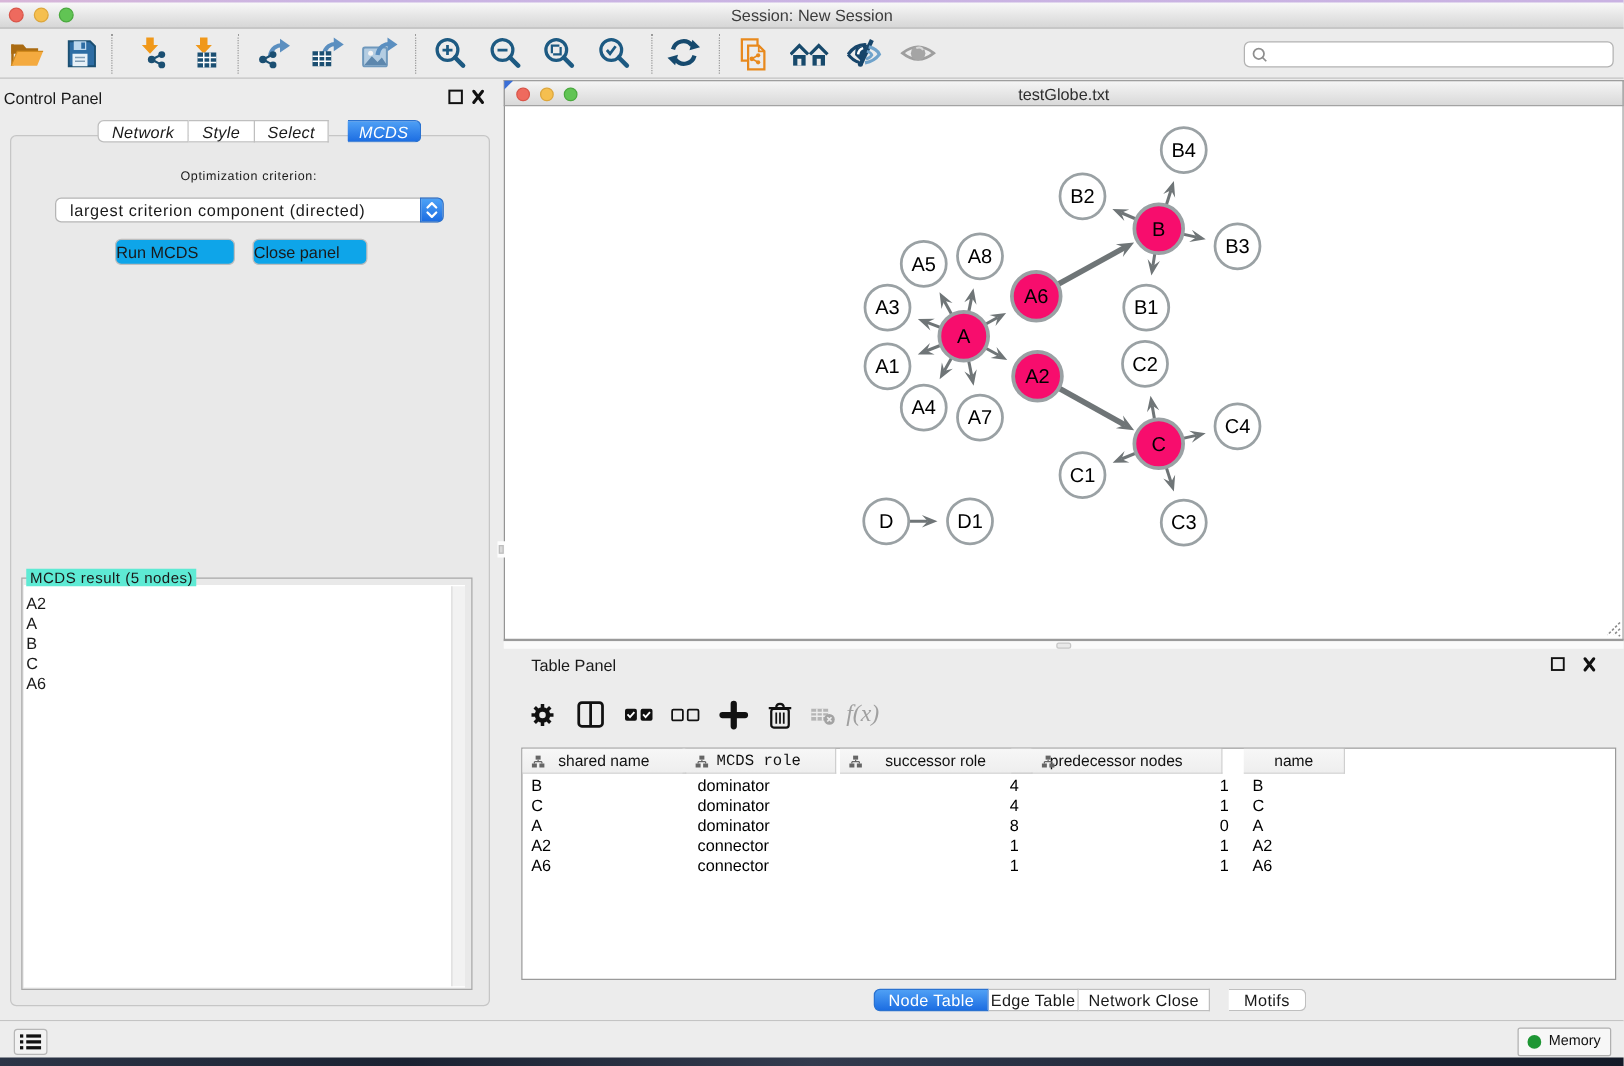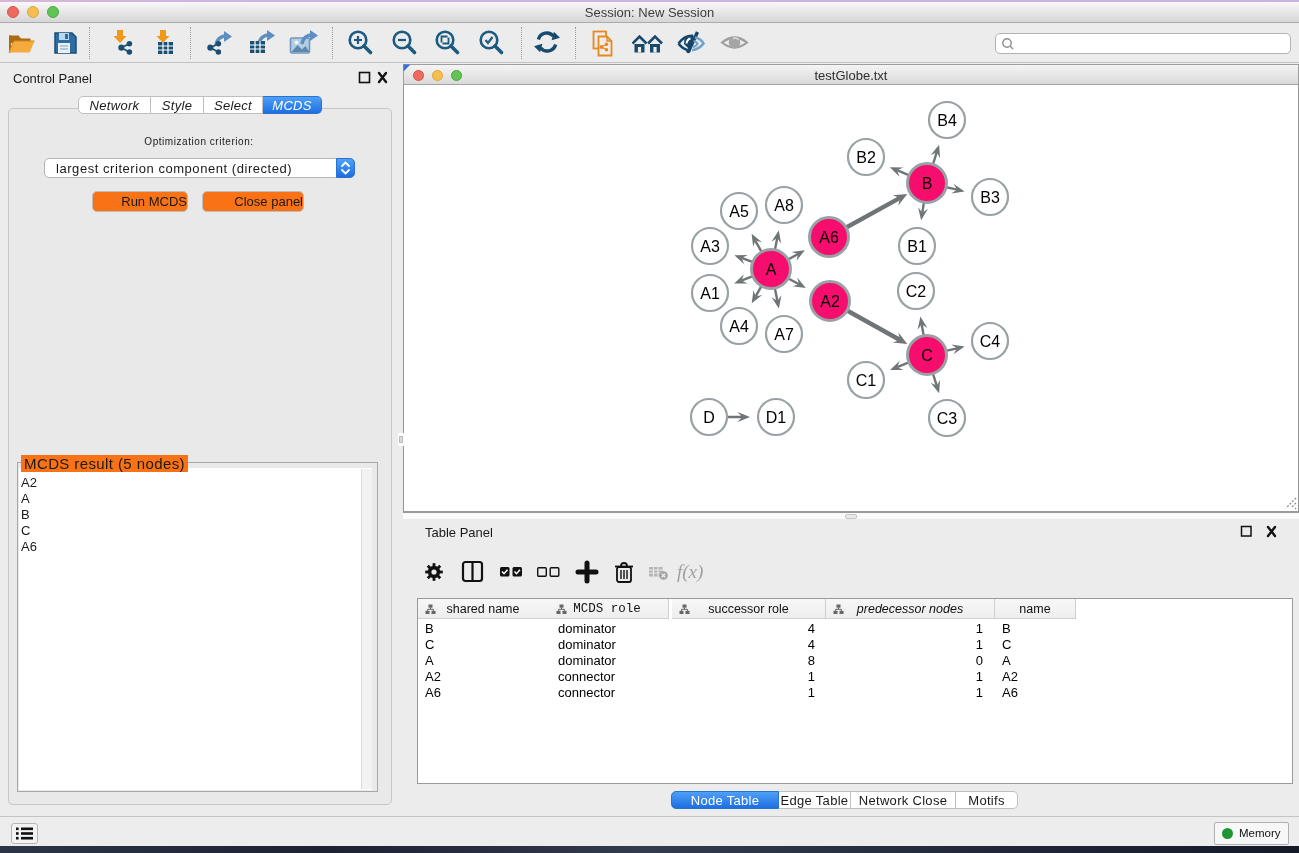--- a/index.html
+++ b/index.html
@@ -6,35 +6,35 @@
  font-family:"Liberation Sans",sans-serif;font-size:13px;color:#1a1a1a;-webkit-font-smoothing:antialiased;}
 .abs{position:absolute;}
 #purple{left:0;top:0;width:1299px;height:3px;background:linear-gradient(to right,#d8b6d8,#cab4e3 20%,#c9b2e2);}
 #titlebar{left:0;top:2px;width:1299px;height:20px;background:linear-gradient(#f8f8f8,#d6d6d6);border-bottom:1px solid #ababab;}
 #title{left:0;top:5px;width:1299px;text-align:center;font-size:13px;color:#3c3c3c;}
 .tl{border-radius:50%;width:12px;height:12px;box-sizing:border-box;}
 #toolbar{left:0;top:23px;width:1299px;height:39px;background:#ececec;border-bottom:1px solid #c2c2c2;}
 .sep{width:0;border-left:1px dotted #9a9a9a;height:32px;top:27px;}
 #search{left:995px;top:33px;width:294px;height:19px;background:#fff;border:1px solid #b2b2b2;border-radius:5px;}
 
-#cp-title{left:13px;top:71px;font-size:13px;}
+#cp-title{left:3px;top:71px;font-size:13px;}
 #cp-box{left:8px;top:108px;width:382px;height:695px;background:#e9e9e9;border:1px solid #c6c6c6;border-radius:5px;}
 .tabrow{height:18px;box-sizing:border-box;display:flex;}
 .tab{background:#fff;border:1px solid #bfbfbf;border-left:none;color:#1a1a1a;font-size:13px;letter-spacing:0.3px;text-align:center;line-height:17px;box-sizing:border-box;}
 .tab.first{border-left:1px solid #bfbfbf;border-radius:5px 0 0 5px;}
-.tab.last{border-radius:0 5px 5px 0;}
+.tab.last{border-radius:0 5px 5px 0;margin-left:15px;}
 .tab.sel{background:linear-gradient(#4fa0f5,#1d6ee2);color:#fff;border-color:#2a72d0;}
 #opt-label{left:8px;top:136px;width:382px;text-align:center;font-size:10px;letter-spacing:0.55px;}
 #dd{left:44px;top:158px;width:311px;height:20px;background:#fff;border:1px solid #b5b5b5;border-radius:5px;box-sizing:border-box;}
 #dd-text{left:56px;top:161px;font-size:13px;letter-spacing:0.55px;}
 #dd-btn{left:336px;top:158px;width:19px;height:20px;background:linear-gradient(#4da2f6,#1c6de2);border-radius:0 5px 5px 0;border:1px solid #2a72d0;box-sizing:border-box;}
-.btn{background:#f97316;border:1px solid #bdbdbd;border-radius:5px;font-size:13px;text-align:right;box-sizing:border-box;}
+.btn{background:#0ea5e9;border:1px solid #bdbdbd;border-radius:5px;font-size:13px;text-align:left;box-sizing:border-box;}
 
 #fs{left:17px;top:462px;width:361px;height:330px;border:1px solid #a8a8a8;box-sizing:border-box;}
-#fs-label{left:21px;top:455px;background:#f97316;padding:0 3px;font-size:15px;letter-spacing:0.4px;}
+#fs-label{left:21px;top:455px;background:#5eead4;padding:0 3px;font-size:12px;letter-spacing:0.4px;}
 #fs-white{left:19px;top:468px;width:353px;height:322px;background:#fff;}
 #fs-scroll{left:361px;top:469px;width:10px;height:320px;background:#f2f2f2;border-left:1px solid #dcdcdc;}
 #fs-list{left:21px;top:475px;font-size:13px;line-height:16px;}
 
 #win{left:403px;top:64px;width:896px;height:449px;background:#fff;border:1px solid #949494;border-bottom:2px solid #9a9a9a;box-sizing:border-box;}
 #win-tb{left:403px;top:64px;width:896px;height:21px;background:linear-gradient(#f5f5f5,#d9d9d9);border:1px solid #9e9e9e;border-bottom:1px solid #a3a3a3;box-sizing:border-box;}
 #win-title{left:403px;top:68px;width:896px;text-align:center;font-size:13px;color:#2e2e2e;}
 
 #tp-title{left:425px;top:525px;font-size:13px;}
 #tbl{left:417px;top:598px;width:876px;height:186px;background:#fff;border:1px solid #9a9a9a;box-sizing:border-box;}
@@ -206,21 +206,21 @@
 </div>
 <div id="opt-label" class="abs">Optimization criterion:</div>
 <div id="dd" class="abs"></div>
 <div id="dd-text" class="abs">largest criterion component (directed)</div>
 <div id="dd-btn" class="abs"></div>
 <svg class="abs" style="left:339px;top:161px" width="13" height="14">
     <path d="M3 5 L6.5 1.5 L10 5" fill="none" stroke="#fff" stroke-width="1.8" stroke-linecap="round" stroke-linejoin="round"></path>
     <path d="M3 9 L6.5 12.5 L10 9" fill="none" stroke="#fff" stroke-width="1.8" stroke-linecap="round" stroke-linejoin="round"></path>
   </svg>
 <div class="abs btn" style="left:92px;top:191px;width:96px;height:21px;line-height:19px;">Run MCDS</div>
-<div class="abs btn" style="left:202px;top:191px;width:102px;height:21px;line-height:19px;">Close panel</div>
+<div class="abs btn" style="left:202px;top:191px;width:92px;height:21px;line-height:19px;">Close panel</div>
 <div id="fs" class="abs"></div>
 <div id="fs-white" class="abs"></div>
 <div id="fs-scroll" class="abs"></div>
 <div id="fs-label" class="abs">MCDS result (5 nodes)</div>
 <div id="fs-list" class="abs">A2<br>A<br>B<br>C<br>A6</div>
 
 <div id="win" class="abs"></div>
 <div id="win-tb" class="abs"></div>
 <svg class="abs" style="left:403px;top:64px" width="8" height="8">
     <path d="M0.5 0.5 L7.5 0.5 L0.5 7.5 z" fill="#3a6fd8"></path>
@@ -391,21 +391,21 @@
   </svg>
 <div class="abs th" style="left:672px;width:154px;">successor role</div>
 <svg class="abs" style="left:679px;top:604px" width="11" height="11">
     <g fill="#666">
       <rect x="3.5" y="0.5" width="4" height="3.2"></rect>
       <rect x="0.5" y="6.8" width="4" height="3.2"></rect>
       <rect x="6.5" y="6.8" width="4" height="3.2"></rect>
       <path d="M5.5 3.7 v1.6 M2.5 5.3 h6 M2.5 5.3 v1.5 M8.5 5.3 v1.5" stroke="#666" stroke-width="1" fill="none"></path>
     </g>
   </svg>
-<div class="abs th" style="left:826px;width:169px;font-style:italic;">predecessor nodes</div>
+<div class="abs th" style="left:809px;width:169px;">predecessor nodes</div>
 <svg class="abs" style="left:833px;top:604px" width="11" height="11">
     <g fill="#666">
       <rect x="3.5" y="0.5" width="4" height="3.2"></rect>
       <rect x="0.5" y="6.8" width="4" height="3.2"></rect>
       <rect x="6.5" y="6.8" width="4" height="3.2"></rect>
       <path d="M5.5 3.7 v1.6 M2.5 5.3 h6 M2.5 5.3 v1.5 M8.5 5.3 v1.5" stroke="#666" stroke-width="1" fill="none"></path>
     </g>
   </svg>
 <div class="abs th" style="left:995px;width:81px;">name</div>
 <div class="abs td" style="left:425px;top:621px;">B</div>
@@ -427,21 +427,21 @@
 <div class="abs td" style="left:558px;top:669px;">connector</div>
 <div class="abs td" style="left:715px;top:669px;width:100px;text-align:right;">1</div>
 <div class="abs td" style="left:883px;top:669px;width:100px;text-align:right;">1</div>
 <div class="abs td" style="left:1002px;top:669px;">A2</div>
 <div class="abs td" style="left:425px;top:685px;">A6</div>
 <div class="abs td" style="left:558px;top:685px;">connector</div>
 <div class="abs td" style="left:715px;top:685px;width:100px;text-align:right;">1</div>
 <div class="abs td" style="left:883px;top:685px;width:100px;text-align:right;">1</div>
 <div class="abs td" style="left:1002px;top:685px;">A6</div>
 <div class="abs tabrow2" style="left:671px;top:791px;">
-<div class="tab first sel" style="width:108px;">Node Table</div>
+<div class="tab first sel" style="width:92px;margin-left:28px;">Node Table</div>
 <div class="tab" style="width:72px;">Edge Table</div>
 <div class="tab" style="width:105px;">Network Close</div>
 <div class="tab last" style="width:62px;">Motifs</div>
 </div>
 <div id="statusline" class="abs"></div>
 <div id="statusbar" class="abs"></div>
 <div id="listbtn" class="abs"></div>
 <svg class="abs" style="left:16px;top:827px" width="17" height="13">
     <g fill="#111">
       <rect x="0" y="0.5" width="2.6" height="2.6"></rect>

